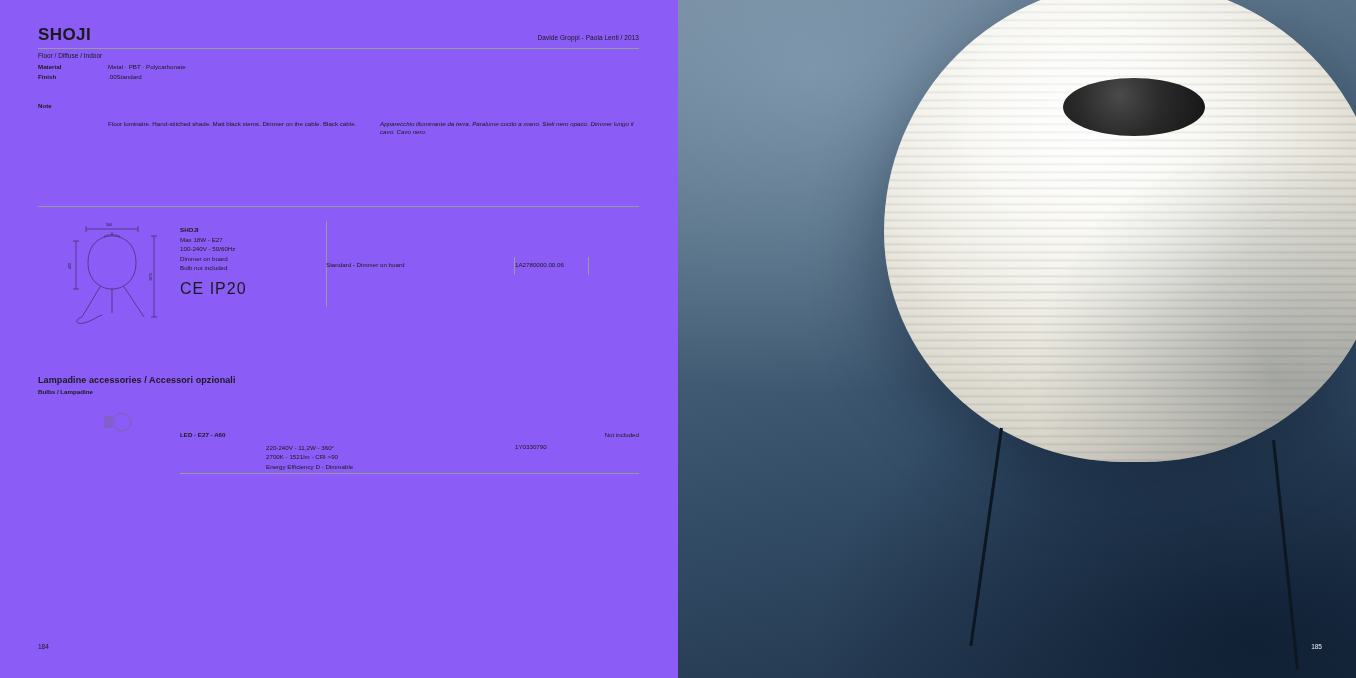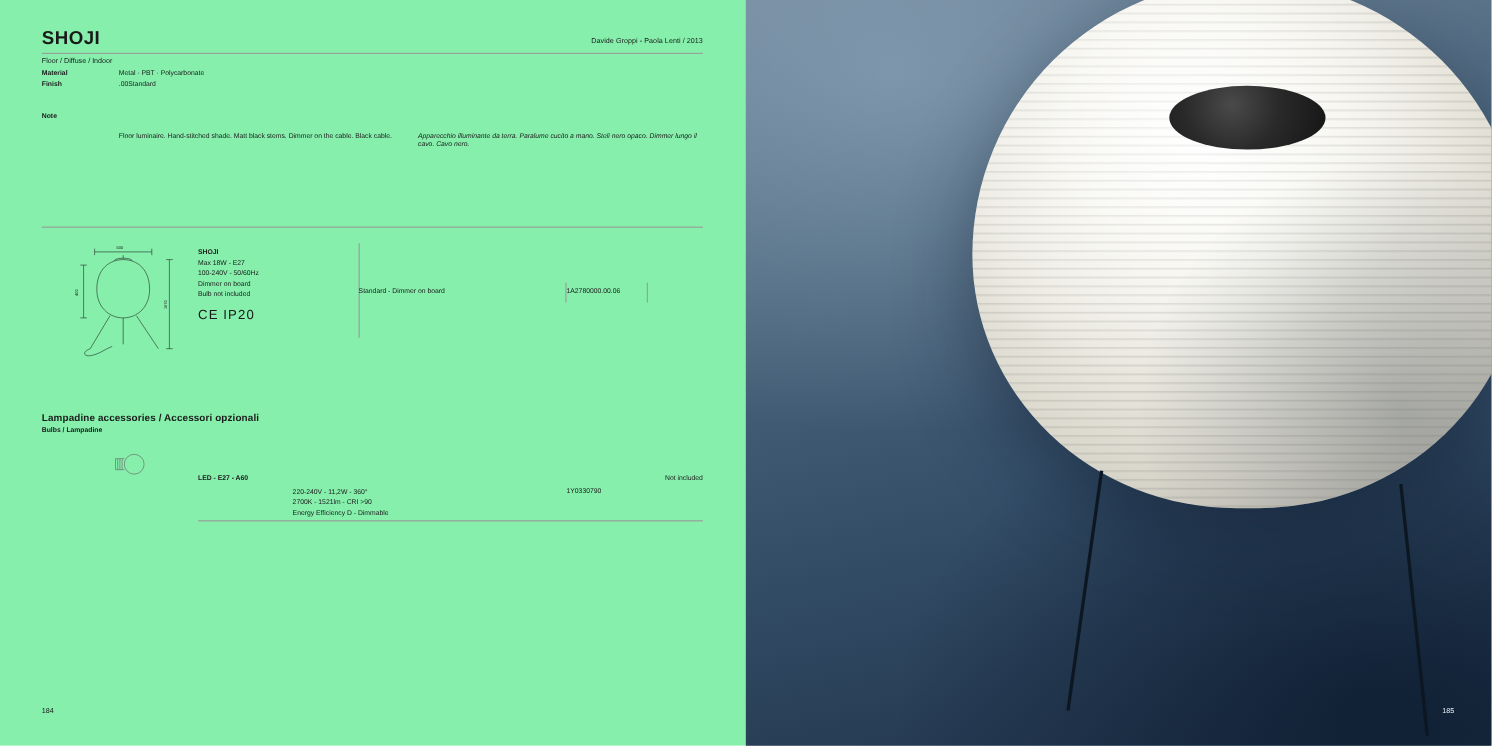--- a/index.html
+++ b/index.html
@@ -18,21 +18,21 @@
     position: relative;
     width: 1356px;
     height: 678px;
     display: flex;
   }
   
   .page-left {
     position: relative;
     width: 678px;
     height: 678px;
-    background: #86efac;
+    background: #8b5cf6;
     box-sizing: border-box;
     padding-left: 24px;
   }
   .content {
     position: absolute;
     left: 38px;
     top: 26px;
     width: 601px;
   }
   .title-row {
@@ -115,21 +115,21 @@
     left: 142px;
     top: 12px;
     font-size: 6.2px;
     line-height: 1.55;
   }
   .prod-info .pname {
     font-weight: bold;
   }
   .certs {
     margin-top: 4px;
-    font-size: 12px;
+    font-size: 16px;
     letter-spacing: 1px;
   }
   .vrule {
     position: absolute;
     top: 8px;
     width: 0;
     height: 86px;
     border-left: 0.6px solid #9a9a9a;
   }
   .variant-label {

